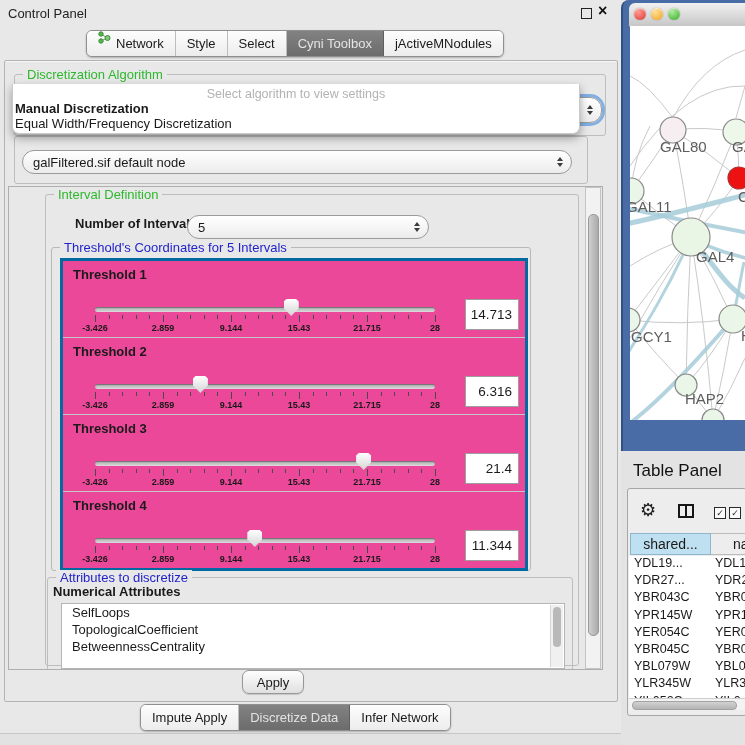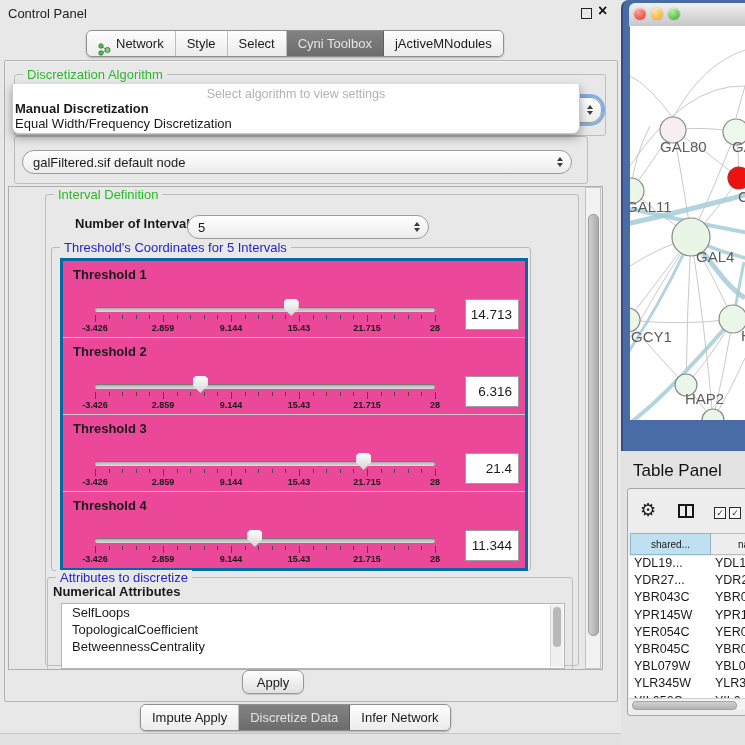--- a/index.html
+++ b/index.html
@@ -7,21 +7,21 @@
         font-family:"Liberation Sans",sans-serif;color:#1a1a1a;}
   .abs{position:absolute;}
 
   
   .cp-title{position:absolute;left:8px;top:6px;font-size:13px;color:#222;}
   .float-btn{position:absolute;left:581px;top:8px;width:9px;height:9px;border:1.5px solid #222;background:transparent;}
   .close-btn{position:absolute;left:598px;top:2px;font-size:16px;font-weight:bold;color:#111;}
 
   .tabgroup{position:absolute;display:flex;border:1px solid #8f8f8f;border-radius:6px;overflow:hidden;
             background:#f4f4f4;box-shadow:0 1px 2px rgba(0,0,0,.25);height:25px;}
-  .tab{display:flex;align-items:flex-end;gap:5px;padding:0 11px;font-size:13px;line-height:25px;
+  .tab{display:flex;align-items:flex-start;gap:5px;padding:0 11px;font-size:13px;line-height:25px;
        background:linear-gradient(#fdfdfd,#ececec);border-right:1px solid #bdbdbd;white-space:nowrap;}
   .tab:last-child{border-right:none;}
   .tab.selected{background:linear-gradient(#828282,#6c6c6c);color:#e4e4e4;border-right-color:#5f5f5f;}
 
   .outer-panel{position:absolute;left:4px;top:60px;width:612px;height:640px;
                border:1px solid #b3b3b3;border-radius:2px;background:#e8e8e8;
                box-shadow:inset 0 1px 0 #f6f6f6;}
   .bottom-line{position:absolute;left:0;top:733px;width:621px;height:1px;background:#c6c6c6;}
   .below-line{position:absolute;left:0;top:734px;width:621px;height:11px;background:#e2e2e2;}
 
@@ -88,21 +88,21 @@
   
   .tp-bg{position:absolute;left:621px;top:451px;width:124px;height:294px;background:#e3e3e3;}
   .tp-title{position:absolute;left:633px;top:461px;font-size:17px;color:#111;}
   .tp-container{position:absolute;left:627px;top:488px;width:118px;height:226px;background:#ededed;
                 border:1px solid #a6a6a6;border-radius:3px;}
   .gear{position:absolute;left:640px;top:501px;font-size:18px;color:#1e1e1e;line-height:18px;}
   .split-icon{position:absolute;left:678px;top:504px;width:16px;height:14px;border:2px solid #161616;box-sizing:border-box;}
   .split-icon::after{content:"";position:absolute;left:5px;top:0;width:2px;height:10px;background:#161616;}
   .cbx{position:absolute;width:10px;height:10px;border:1.5px solid #2a2a2a;font-size:9px;line-height:10px;
        text-align:center;color:#2a2a2a;background:#fafafa;}
-  .th-cell{position:absolute;top:533px;height:22px;font-size:10px;display:flex;align-items:center;
+  .th-cell{position:absolute;top:533px;height:22px;font-size:14px;display:flex;align-items:center;
            justify-content:center;box-sizing:border-box;}
   .th-c1{left:630px;width:81px;background:#bfe0f0;border:1px solid #8fb6cb;}
   .th-c2{left:711px;width:80px;background:#ededed;border:1px solid #bbbbbb;border-left:none;}
   .rows{position:absolute;left:629px;top:556px;width:116px;height:142px;background:#fff;overflow:hidden;}
   .trow{position:absolute;left:0;width:200px;height:17px;font-size:12.5px;}
   .tcell1{position:absolute;left:5px;top:0;width:74px;white-space:nowrap;overflow:hidden;}
   .tcell2{position:absolute;left:86px;top:0;width:110px;white-space:nowrap;}
   .hscroll{position:absolute;left:629px;top:698px;width:116px;height:11px;background:#f3f3f3;border-top:1px solid #cfcfcf;}
   .hthumb{position:absolute;left:3px;top:1.5px;width:103px;height:7px;background:linear-gradient(#d2d2d2,#b4b4b4);
           border:1px solid #a2a2a2;border-radius:4px;}

